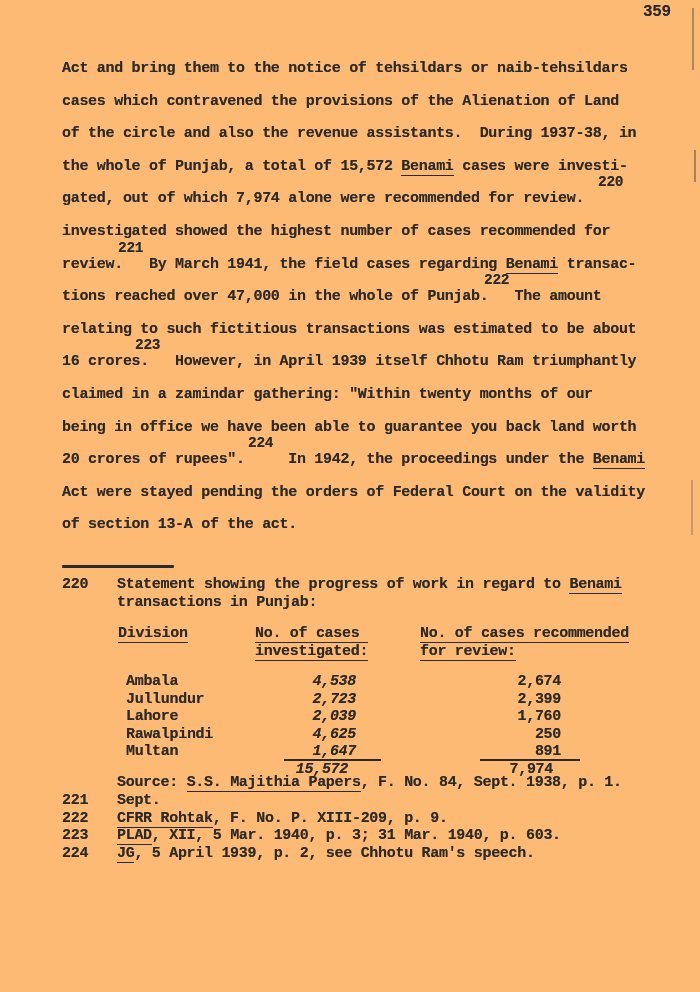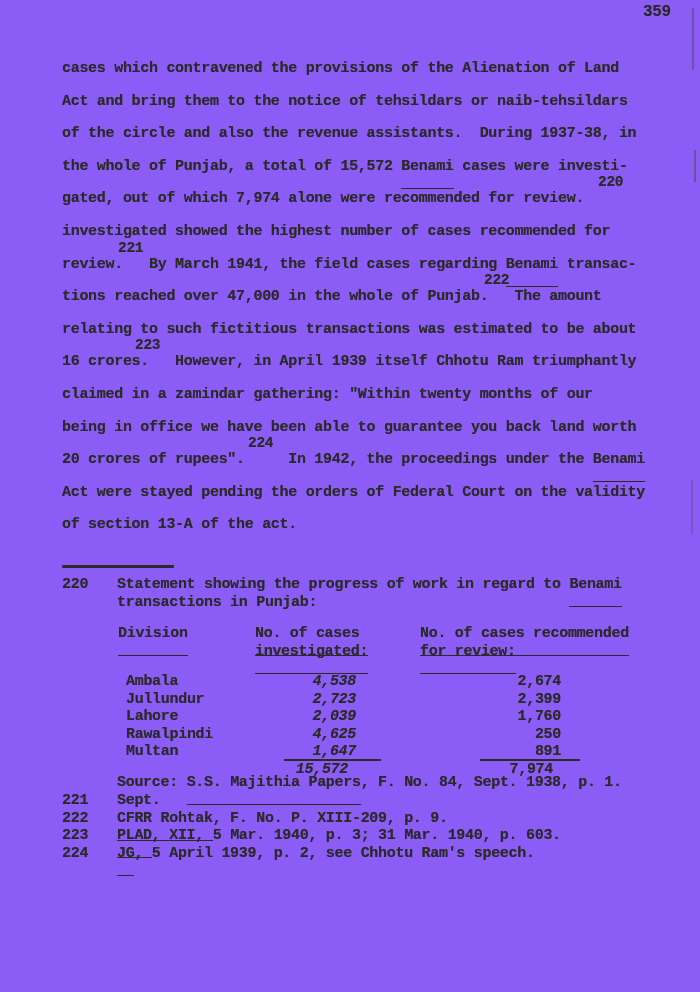--- a/index.html
+++ b/index.html
@@ -1,28 +1,28 @@
 <!DOCTYPE html>
 <html><head>
 <meta charset="utf-8">
 <style>
   html,body{margin:0;padding:0;background:#e9e9e7;}
   .page{
-    position:relative;width:700px;height:992px;background:#8b5cf6;
+    position:relative;width:700px;height:992px;background:#fdba74;
     font-family:"Liberation Mono","DejaVu Sans Mono",monospace;
     color:#2b2a27;font-weight:bold;font-size:15px;letter-spacing:-0.3px;
     overflow:hidden;
     text-shadow:0 0 0.6px rgba(43,42,39,0.55);
   }
   .page-number{position:absolute;left:643px;top:3px;font-size:16px;}
   
   .body-text{position:absolute;left:62px;top:56px;width:610px;}
   .bline{position:relative;height:30.6px;line-height:21px;padding-top:2px;white-space:pre;}
   .seg{white-space:pre;}
-  .u{border-bottom:1.6px solid currentColor;padding-bottom:13px;}
+  .u{border-bottom:1.6px solid currentColor;padding-bottom:0;}
   .supnum{position:absolute;top:-11px;font-size:14.5px;line-height:14px;}
   
   .sep-line{position:absolute;left:62px;top:565px;width:112px;height:3px;background:#2b2a27;border-radius:1px;}
   
   .fn220{position:absolute;left:62px;top:576px;width:600px;}
   .fn220 .fnline{position:relative;height:18px;line-height:18px;white-space:pre;}
   .fn220 .fnnum{position:absolute;left:0;top:0;}
   .fn220 .fntext{position:absolute;left:55px;top:0;white-space:pre;}
   
   .fn-table{position:absolute;left:62px;top:625px;width:590px;height:168px;}
@@ -53,22 +53,22 @@
   .a2{left:694px;top:150px;width:2px;height:32px;opacity:0.5;}
   .a3{left:691px;top:480px;width:2px;height:55px;opacity:0.3;}
 </style>
 </head>
 <body>
 
 <div class="page">
   <div class="page-number">359</div>
 
   <div class="body-text">
+      <div class="bline"><span class="seg">Act and bring them to the notice of tehsildars or naib-tehsildars</span></div>
       <div class="bline"><span class="seg">cases which contravened the provisions of the Alienation of Land</span></div>
-      <div class="bline"><span class="seg">Act and bring them to the notice of tehsildars or naib-tehsildars</span></div>
       <div class="bline"><span class="seg">of the circle and also the revenue assistants.  During 1937-38, in</span></div>
       <div class="bline"><span class="seg">the whole of Punjab, a total of 15,572 </span><span class="seg u">Benami</span><span class="seg"> cases were investi-</span></div>
       <div class="bline"><span class="seg">gated, out of which 7,974 alone were recommended for review.</span><span class="supnum" style="left: 536px;">220</span></div>
       <div class="bline"><span class="seg">investigated showed the highest number of cases recommended for</span></div>
       <div class="bline"><span class="seg">review.   By March 1941, the field cases regarding </span><span class="seg u">Benami</span><span class="seg"> transac-</span><span class="supnum" style="left: 56px;">221</span></div>
       <div class="bline"><span class="seg">tions reached over 47,000 in the whole of Punjab.   The amount</span><span class="supnum" style="left: 422px;">222</span></div>
       <div class="bline"><span class="seg">relating to such fictitious transactions was estimated to be about</span></div>
       <div class="bline"><span class="seg">16 crores.   However, in April 1939 itself Chhotu Ram triumphantly</span><span class="supnum" style="left: 73px;">223</span></div>
       <div class="bline"><span class="seg">claimed in a zamindar gathering: "Within twenty months of our</span></div>
       <div class="bline"><span class="seg">being in office we have been able to guarantee you back land worth</span></div>

